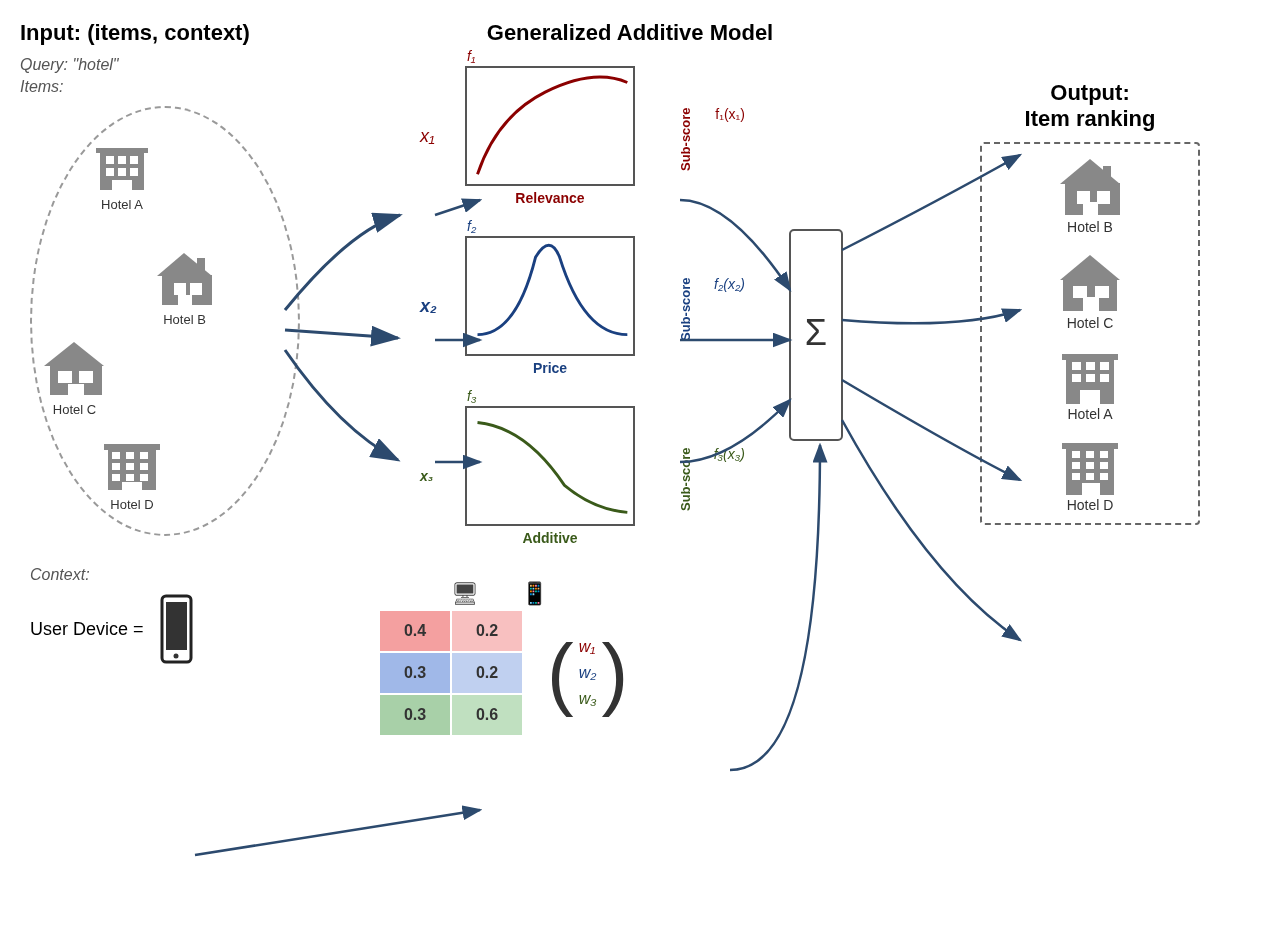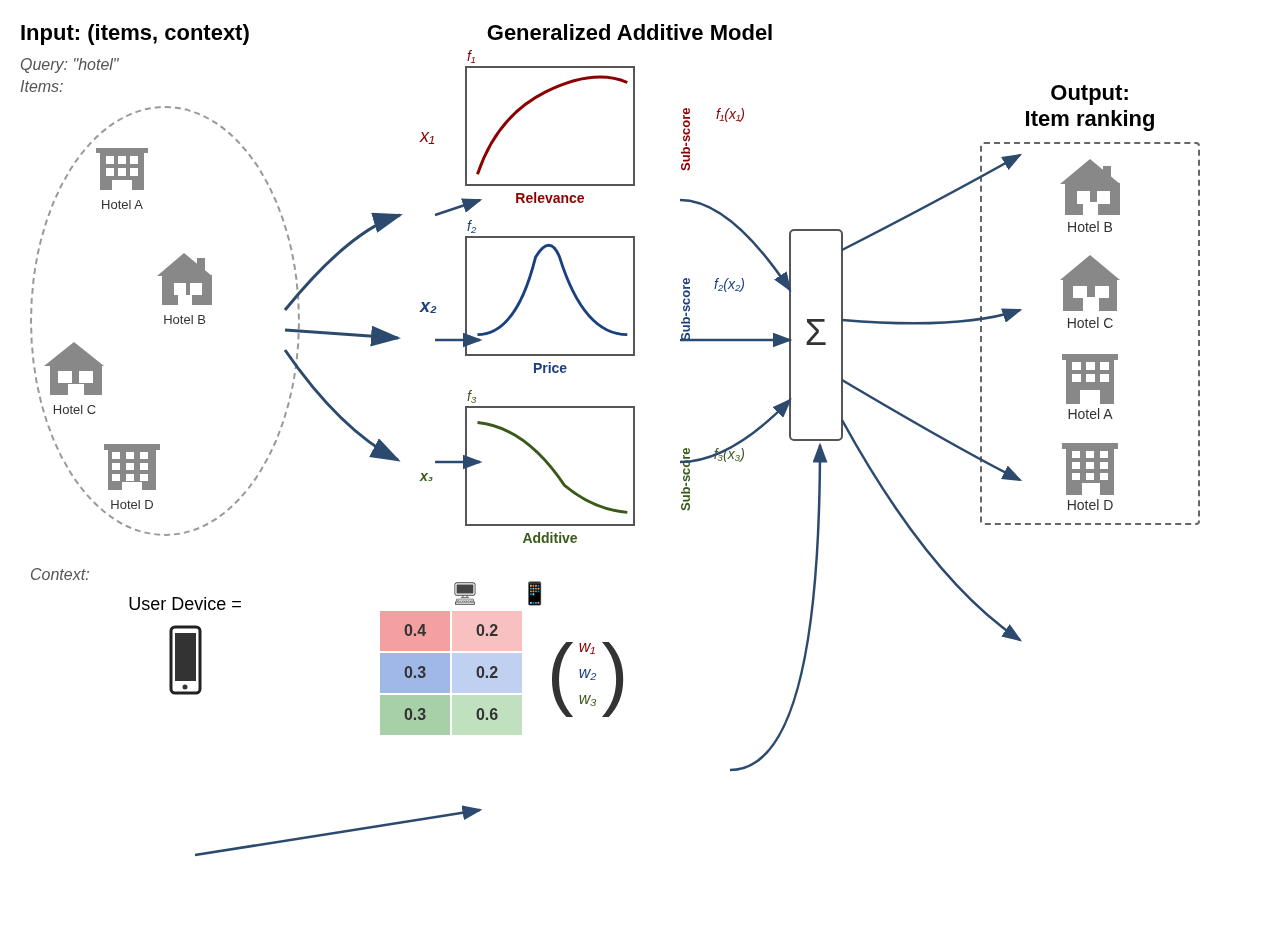--- a/index.html
+++ b/index.html
@@ -88,21 +88,20 @@
       font-style: italic;
       font-size: 16px;
       color: #555;
       margin-bottom: 10px;
     }
 
     .user-device-row {
       display: flex;
       align-items: center;
       gap: 10px;
-      flex-direction: column;
     }
 
     .user-device-text {
       font-size: 18px;
       font-weight: normal;
     }
 
     
     .middle-section {
       width: 540px;
@@ -377,21 +376,21 @@
         <div style="position:relative;">
           <span class="fn-label" style="color:#8b0000; font-style:italic;">f₁</span>
           <div class="chart-box">
             <svg class="chart-svg" viewBox="0 0 170 120">
 
               <path d="M 10 110 Q 30 50, 80 25 T 165 15" stroke="#8b0000" stroke-width="3" fill="none"></path>
             </svg>
           </div>
           <div class="chart-label" style="color:#8b0000;">Relevance</div>
           <span class="subscore-label" style="color:#8b0000; right:-58px; top:5px;">Sub-score</span>
-          <span style="position:absolute; right:-110px; top:40px; font-size:14px; font-style:italic; color:#8b0000;">f₁(x₁)</span>
+          <span style="position:absolute; right:-110px; top:40px; font-size:14px; color:#8b0000;">f₁(x₁)</span>
         </div>
       </div>
 
       <div class="feature-row">
         <span class="feature-label" style="color:#1a4080; font-size:18px; font-style:italic; font-weight:bold;">x₂</span>
         <div style="position:relative;">
           <span class="fn-label" style="color:#1a4080; font-style:italic;">f₂</span>
           <div class="chart-box">
             <svg class="chart-svg" viewBox="0 0 170 120">
 

